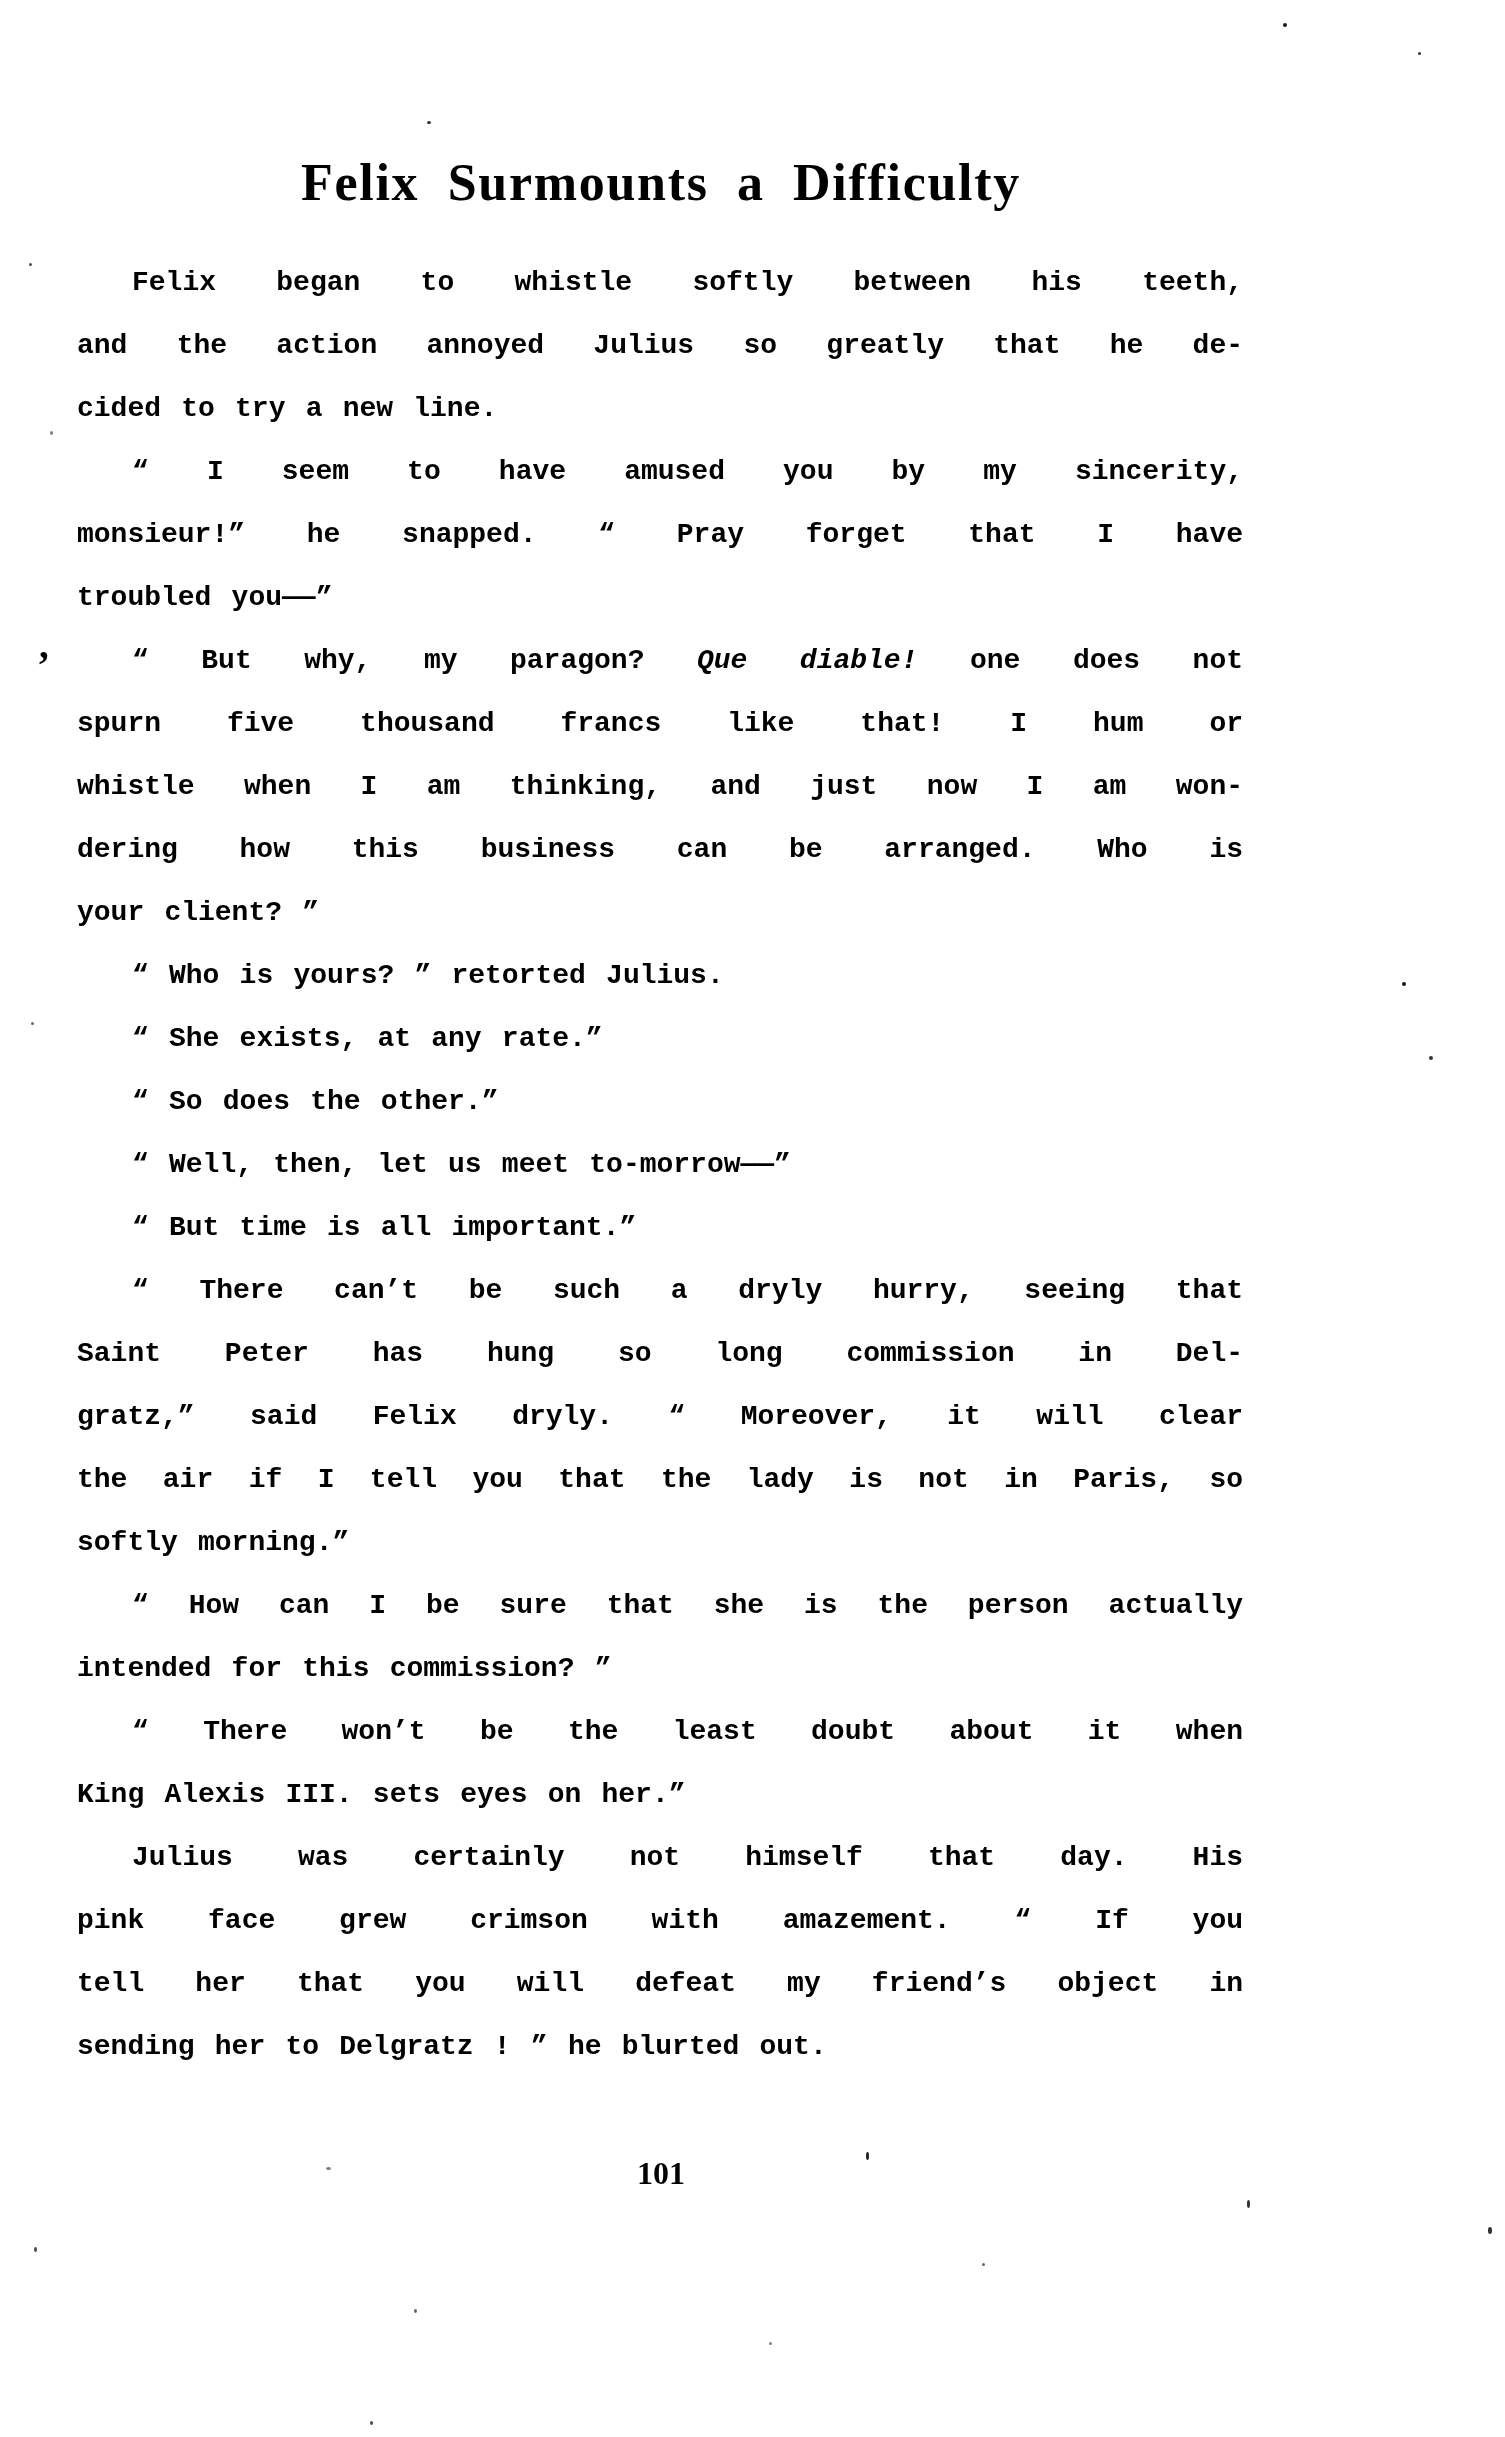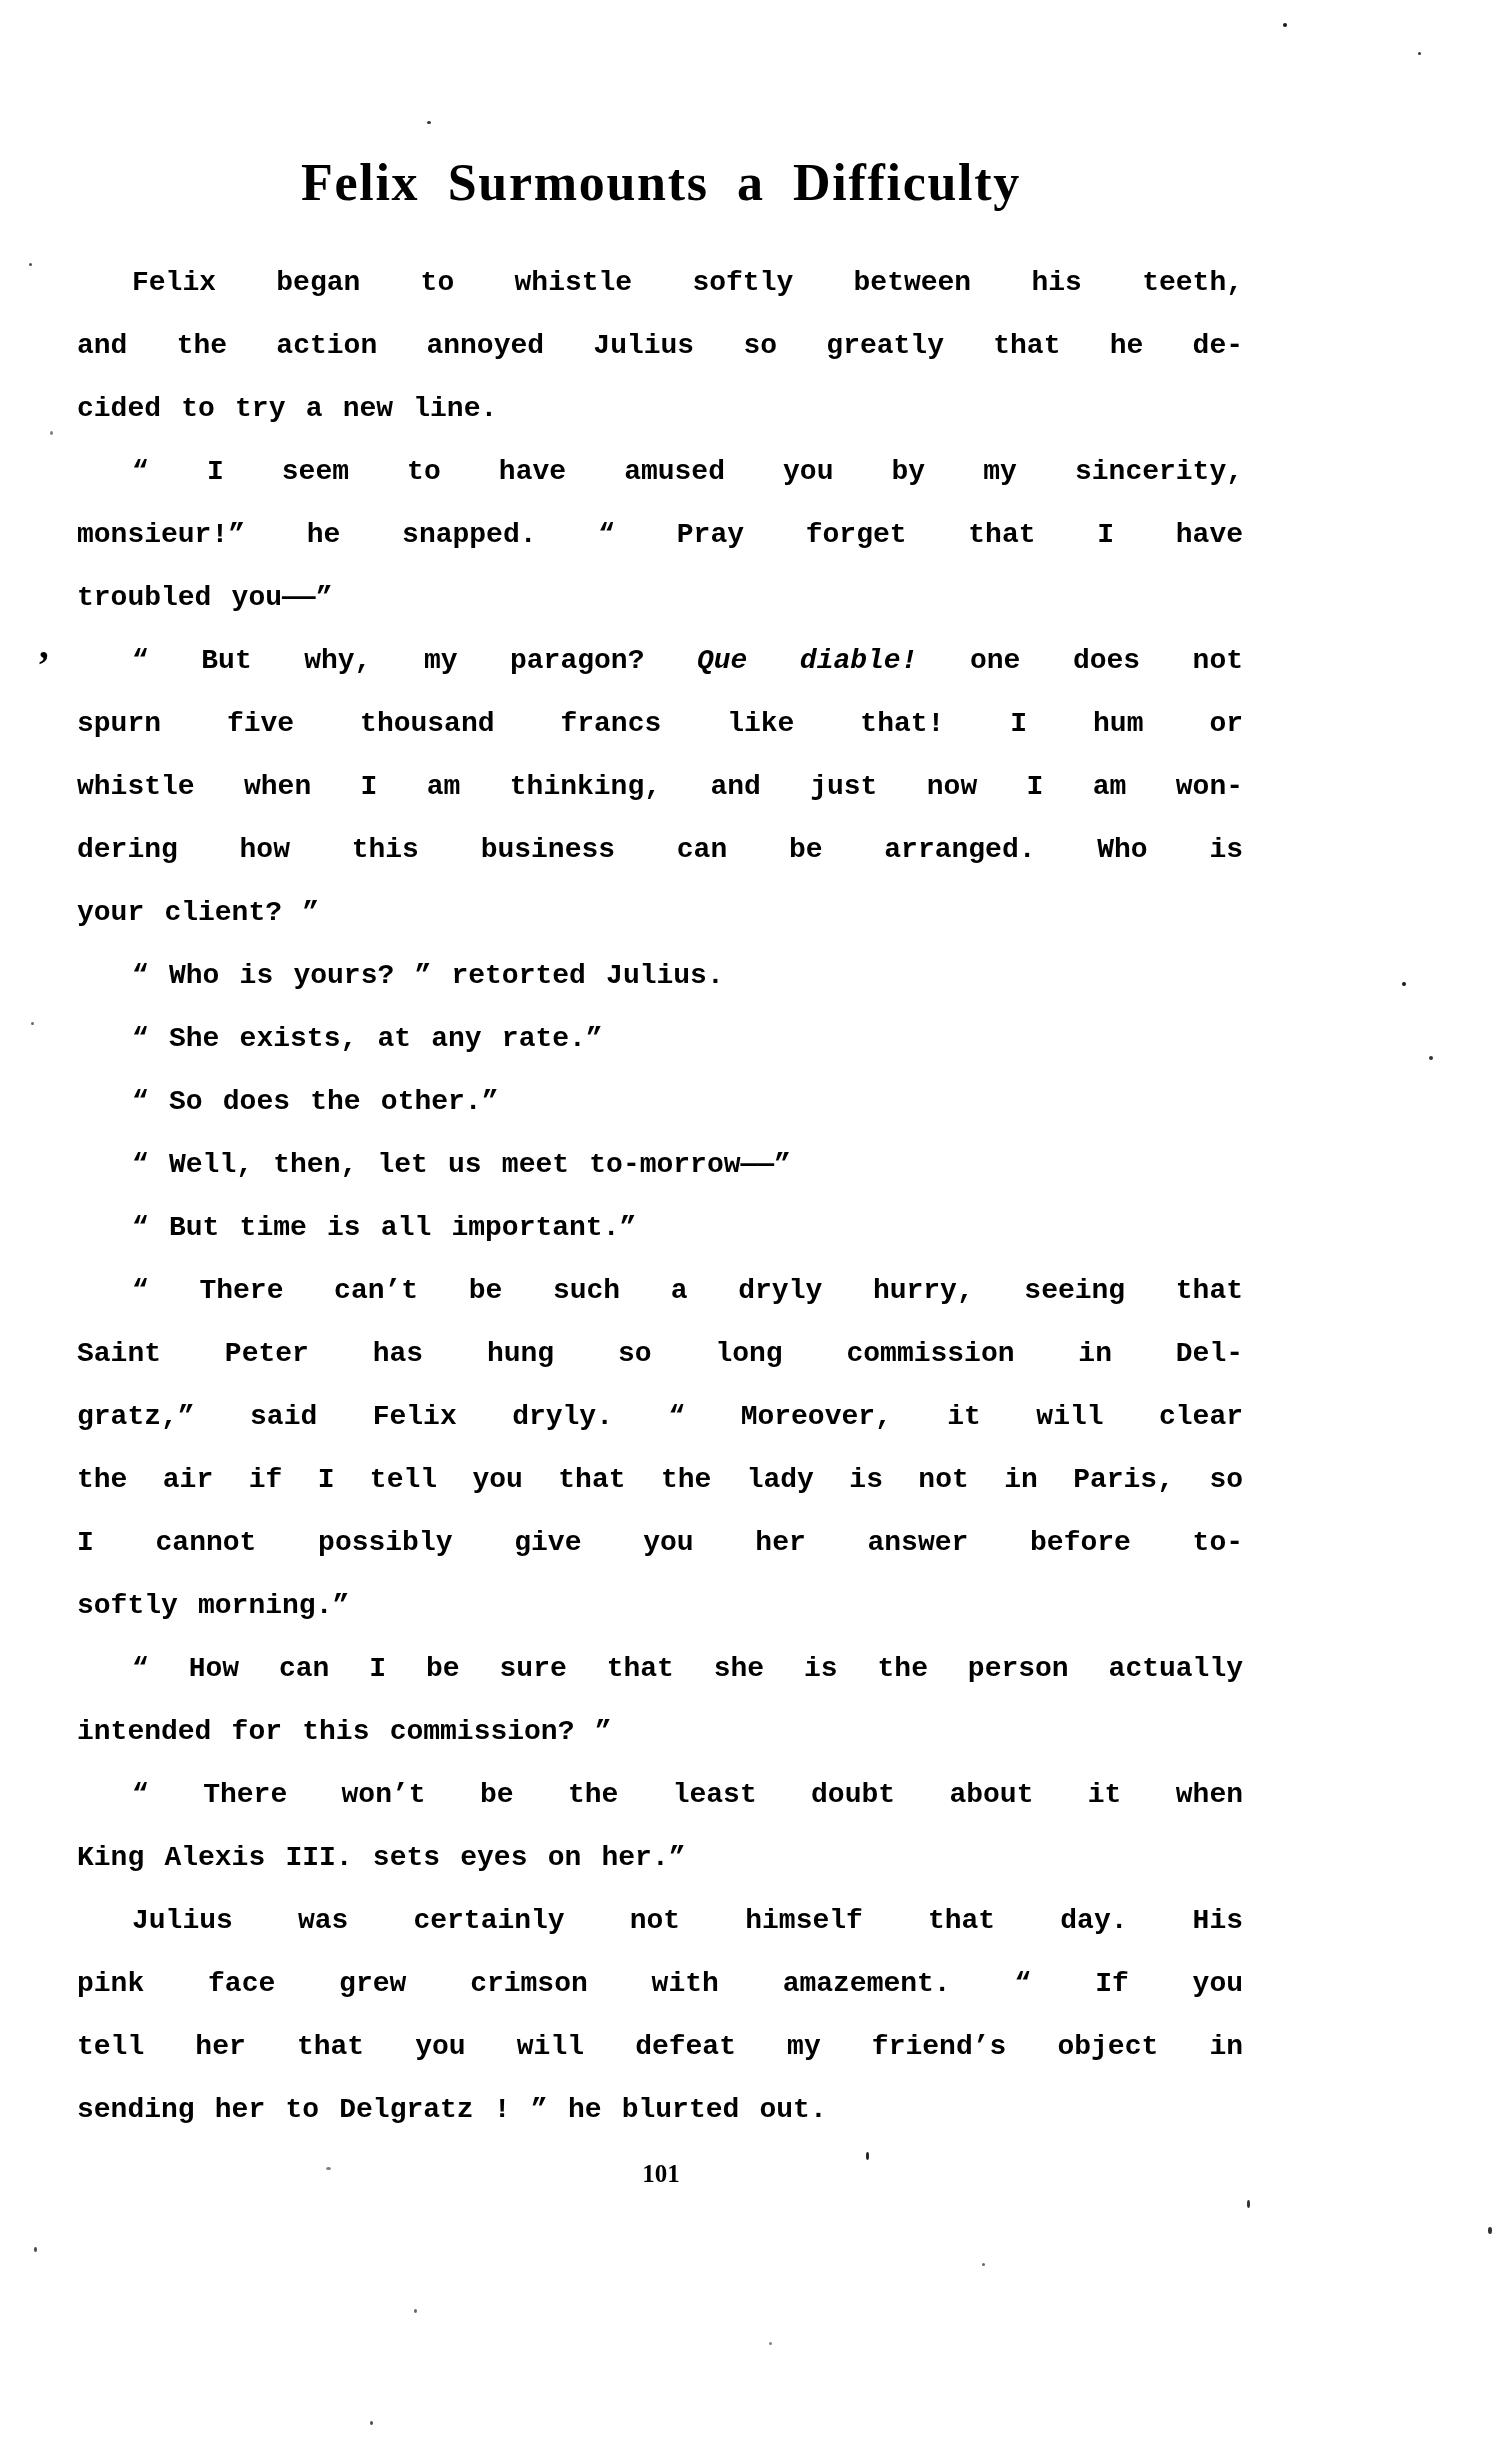--- a/index.html
+++ b/index.html
@@ -40,21 +40,21 @@
   .j { text-align: justify; text-align-last: justify; }
   .last { text-align: left; }
   .ind { padding-left: 55px; }
   .line em { font-style: italic; }
 
   .page-number {
     position: absolute;
     left: 77px; width: 1168px; top: 2142px;
     height: 63px; line-height: 63px;
     text-align: center;
-    font-size: 25px;
+    font-size: 32px;
     font-weight: bold;
   }
 
   .margin-mark {
     position: absolute;
     left: 39px; top: 613px;
     height: 63px; line-height: 63px;
     font-size: 39px; font-weight: bold;
   }
 
@@ -94,21 +94,20 @@
     <div class="line last ind">“ Who is yours? ” retorted Julius.</div>
     <div class="line last ind">“ She exists, at any rate.”</div>
     <div class="line last ind">“ So does the other.”</div>
     <div class="line last ind">“ Well, then, let us meet to-morrow——”</div>
     <div class="line last ind">“ But time is all important.”</div>
 
     <div class="line j ind">“ There can’t be such a dryly hurry, seeing that</div>
     <div class="line j">Saint Peter has hung so long commission in Del-</div>
     <div class="line j">gratz,” said Felix dryly.  “ Moreover, it will clear</div>
     <div class="line j">the air if I tell you that the lady is not in Paris, so</div>
-    <div class="line j">I cannot possibly give you her answer before to-</div>
     <div class="line last">softly morning.”</div>
 
     <div class="line j ind">“ How can I be sure that she is the person actually</div>
     <div class="line last">intended for this commission? ”</div>
 
     <div class="line j ind">“ There won’t be the least doubt about it when</div>
     <div class="line last">King Alexis III. sets eyes on her.”</div>
 
     <div class="line j ind">Julius was certainly not himself that day.  His</div>
     <div class="line j">pink face grew crimson with amazement.  “ If you</div>

